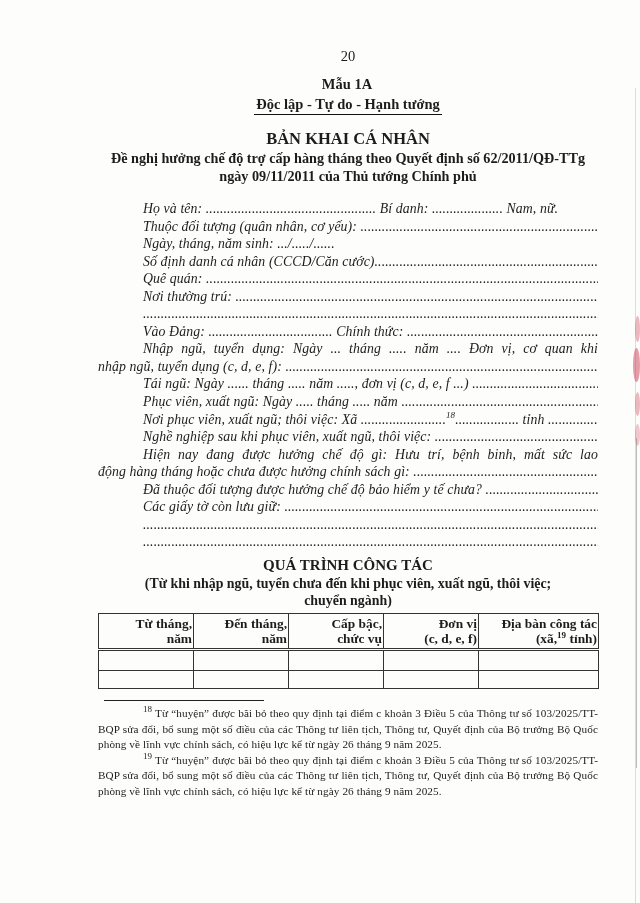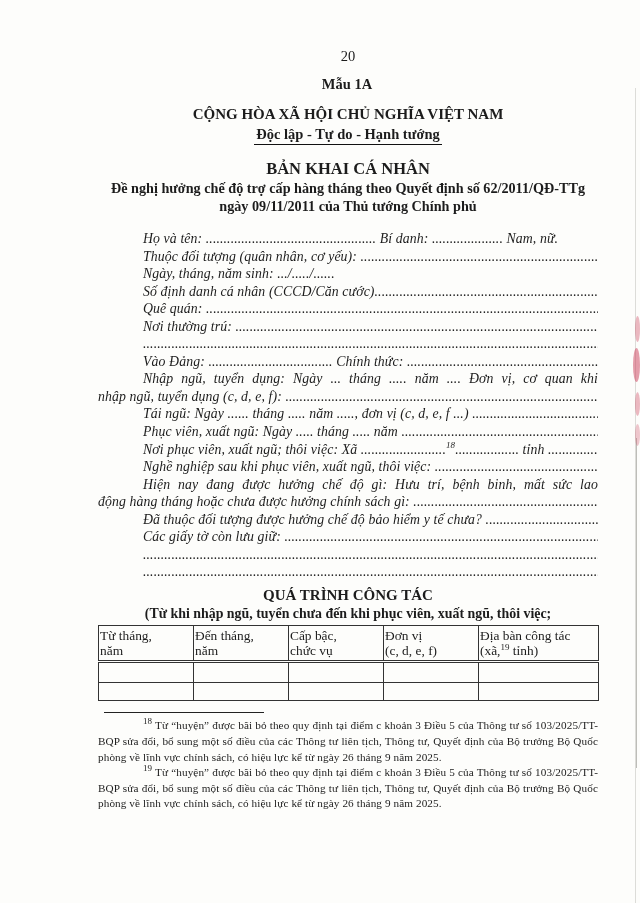--- a/index.html
+++ b/index.html
@@ -24,21 +24,21 @@
   .ind{text-indent:45px;}
   .jst{white-space:normal;text-align:justify;text-align-last:justify;}
   sup{font-size:9px;line-height:0;vertical-align:super;}
   .section-heading{margin-top:4px;text-align:center;font-weight:bold;font-size:15px;line-height:20px;}
   .table-caption{text-align:center;font-weight:bold;font-size:13.9px;line-height:17.5px;}
   table.work{border-collapse:collapse;table-layout:fixed;width:500px;margin-top:3px;}
   table.work col.c1,table.work col.c2,table.work col.c3,table.work col.c4{width:95px;}
   table.work col.c5{width:120px;}
   table.work th,table.work td{border:1px solid #333;padding:0 2px;}
   table.work th{
-    font-weight:normal;font-size:13.4px;line-height:15px;text-align:left;
+    font-weight:bold;font-size:13.4px;line-height:15px;text-align:right;
     padding:2px 1px;border-bottom:3px double #333;
   }
   table.work td{height:18px;}
   tr.row-a td{height:19px;}
   tr.row-b td{height:17px;}
   .footnote-sep{width:160px;border-top:1.2px solid #222;margin:11px 0 5px 6px;height:0;}
   .footnote{
     font-size:11.2px;line-height:15.6px;text-align:justify;
     text-indent:45px;letter-spacing:.1px;
   }
@@ -54,21 +54,20 @@
 </head>
 <body>
 
 <div class="page">
 
   <div class="content">
 
     <div class="page-number">20</div>
     <div class="form-code">Mẫu 1A</div>
 
-    <div class="nat-header">CỘNG HÒA XÃ HỘI CHỦ NGHĨA VIỆT NAM</div>
     <div class="motto-wrap">
       <span class="motto">Độc lập - Tự do - Hạnh tướng</span>
     </div>
 
     <div class="doc-title">BẢN KHAI CÁ NHÂN</div>
     <div class="doc-subtitle">Đề nghị hưởng chế độ trợ cấp hàng tháng theo Quyết định số 62/2011/QĐ-TTg</div>
     <div class="doc-subtitle">ngày 09/11/2011 của Thủ tướng Chính phủ</div>
 
     <div class="body-lines">
       <div class="ln ind">Họ và tên: ................................................ Bí danh: .................... Nam, nữ.</div>
@@ -88,20 +87,21 @@
       <div class="ln ind jst">Hiện nay đang được hưởng chế độ gì: Hưu trí, bệnh binh, mất sức lao</div>
       <div class="ln">động hàng tháng hoặc chưa được hưởng chính sách gì: ...............................................................................</div>
       <div class="ln ind">Đã thuộc đối tượng được hưởng chế độ bảo hiểm y tế chưa? ......................................................................</div>
       <div class="ln ind">Các giấy tờ còn lưu giữ: ..................................................................................................................................</div>
       <div class="ln ind">............................................................................................................................................................................</div>
       <div class="ln ind">............................................................................................................................................................................</div>
     </div>
 
     <div class="section-heading">QUÁ TRÌNH CÔNG TÁC</div>
     <div class="table-caption">(Từ khi nhập ngũ, tuyển chưa đến khi phục viên, xuất ngũ, thôi việc;</div>
+    <div class="table-caption">chuyển ngành)</div>
 
     <table class="work">
       <colgroup>
         <col class="c1">
           <col class="c2">
           <col class="c3">
           <col class="c4">
           <col class="c5">
       </colgroup>
       <tbody>

